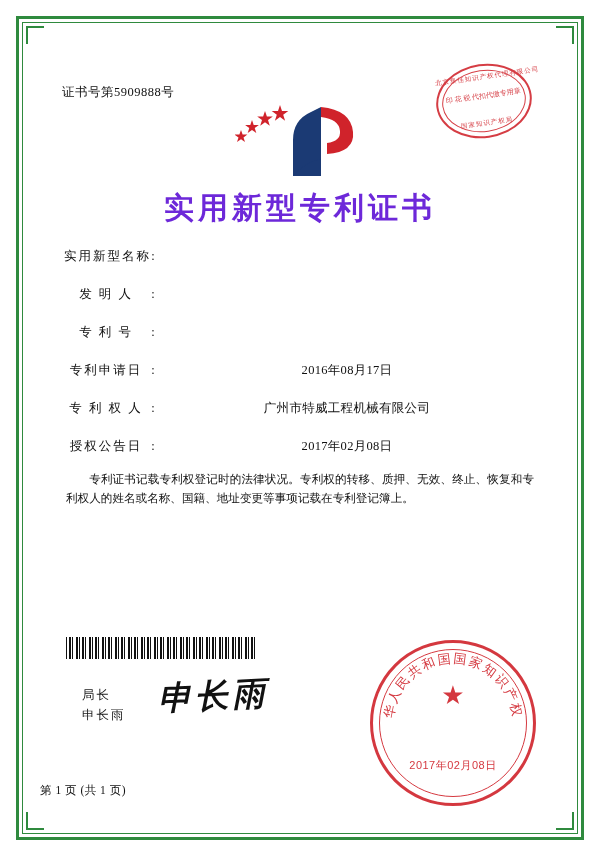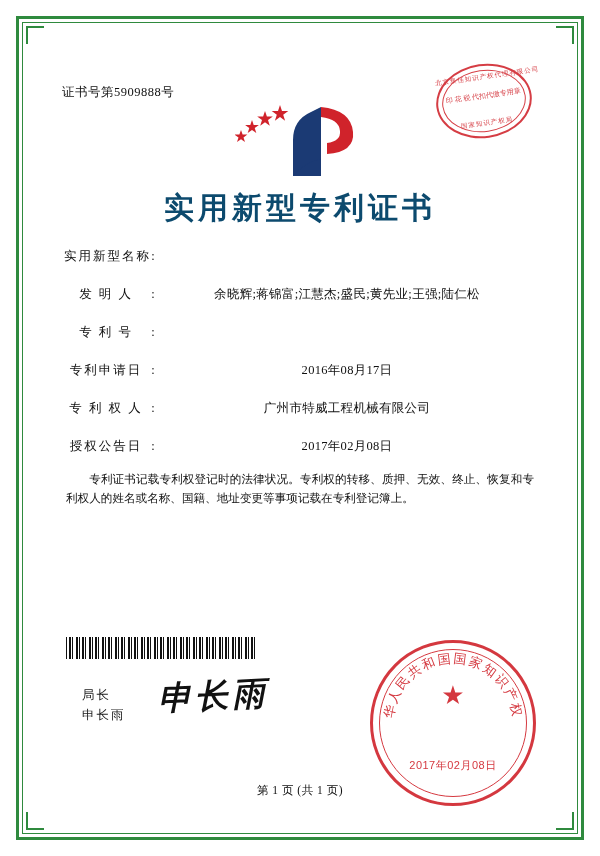--- a/index.html
+++ b/index.html
@@ -129,21 +129,21 @@
 
   .title {
     position: absolute;
     left: 0;
     right: 0;
     top: 148px;
     text-align: center;
     font-size: 30px;
     font-weight: bold;
     letter-spacing: 4px;
-    color: #0c4a6e;
+    color: #6d28d9;
     font-family: Liberation Sans, sans-serif;
   }
 
   .fields {
     position: absolute;
     left: 24px;
     right: 24px;
     top: 208px;
     font-size: 12.5px;
     color: #111;
@@ -266,21 +266,20 @@
     font-size: 11px;
     letter-spacing: 0.5px;
     font-family: "Liberation Sans", sans-serif;
   }
 
   .page-footer {
     position: absolute;
     left: 0;
     right: 0;
     bottom: 18px;
-    text-align: center;
     font-size: 11.5px;
     color: #111;
     letter-spacing: 0.5px;
   }
 </style>
 </head>
 <body>
 
 <div class="page">
 
@@ -320,21 +319,20 @@
     <div class="title">实用新型专利证书</div>
 
     <div class="fields">
       <div class="field-row">
         <span class="field-label">实用新型名称</span>
         <span class="field-colon">:</span>
       </div>
       <div class="field-row">
         <span class="field-label">发 明 人</span>
         <span class="field-colon">:</span>
-        <span class="field-value">余晓辉;蒋锦富;江慧杰;盛民;黄先业;王强;陆仁松</span>
       </div>
       <div class="field-row">
         <span class="field-label">专 利 号</span>
         <span class="field-colon">:</span>
       </div>
       <div class="field-row">
         <span class="field-label">专利申请日</span>
         <span class="field-colon">:</span>
         <span class="field-value">2016年08月17日</span>
       </div>

